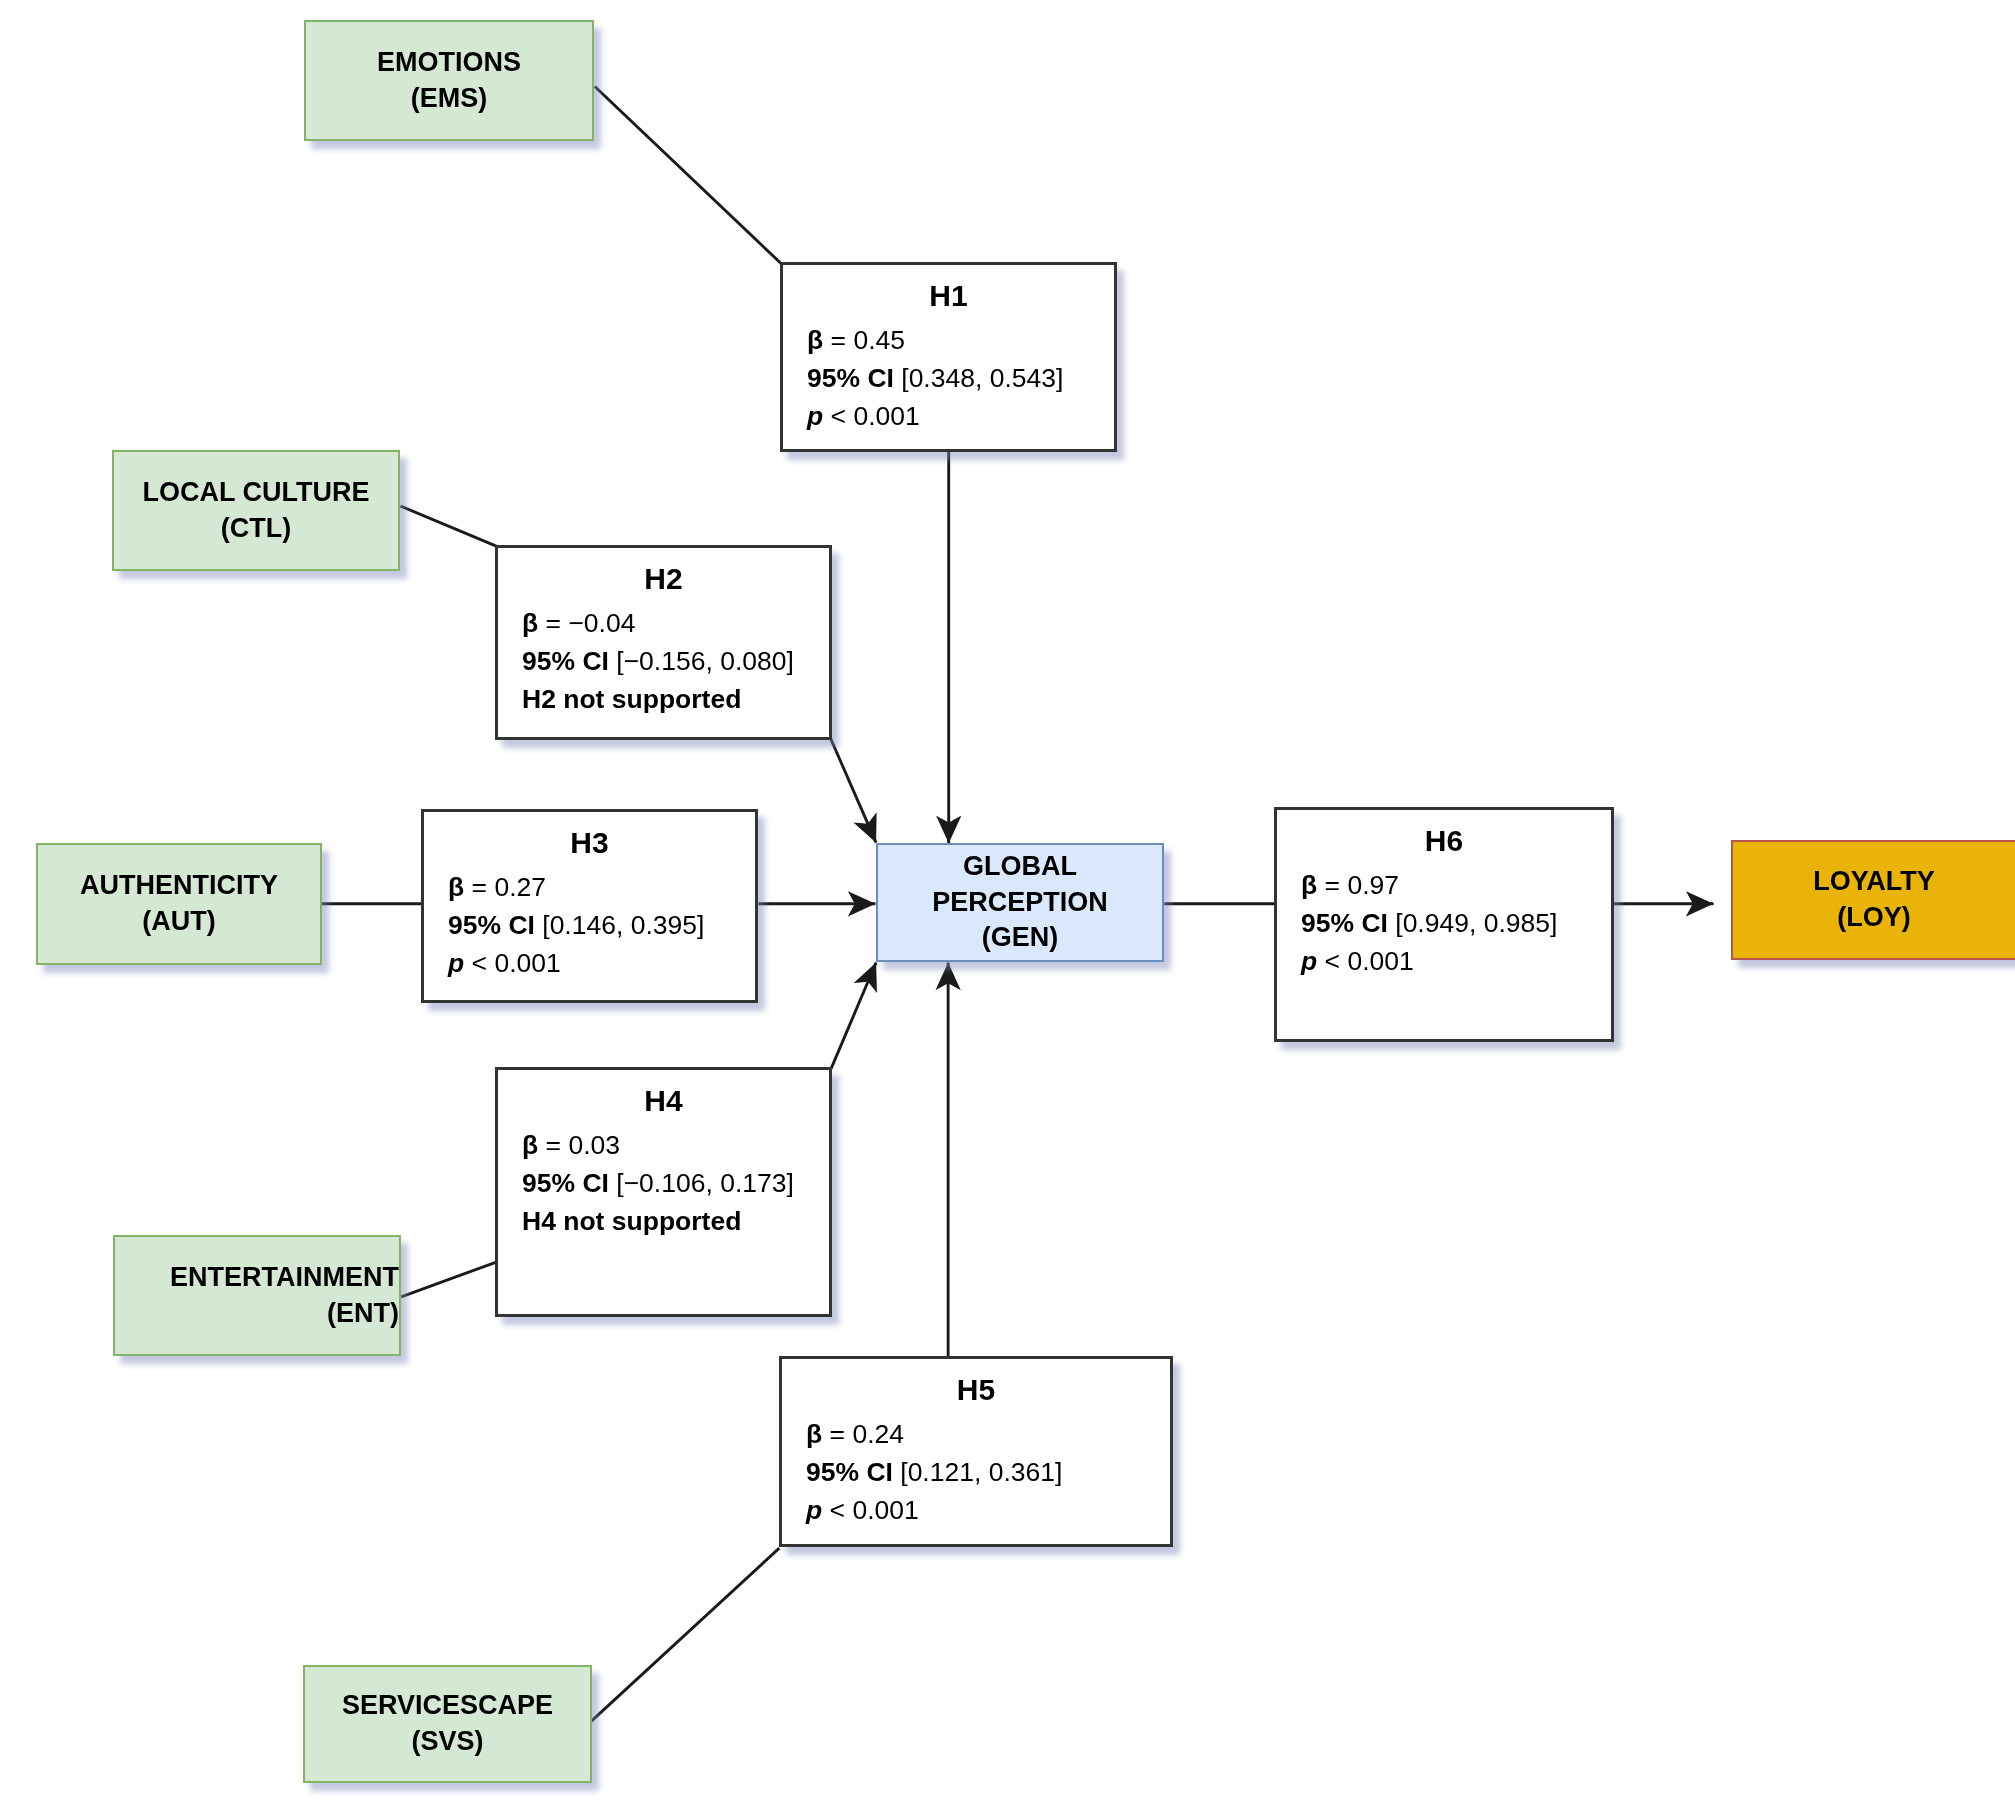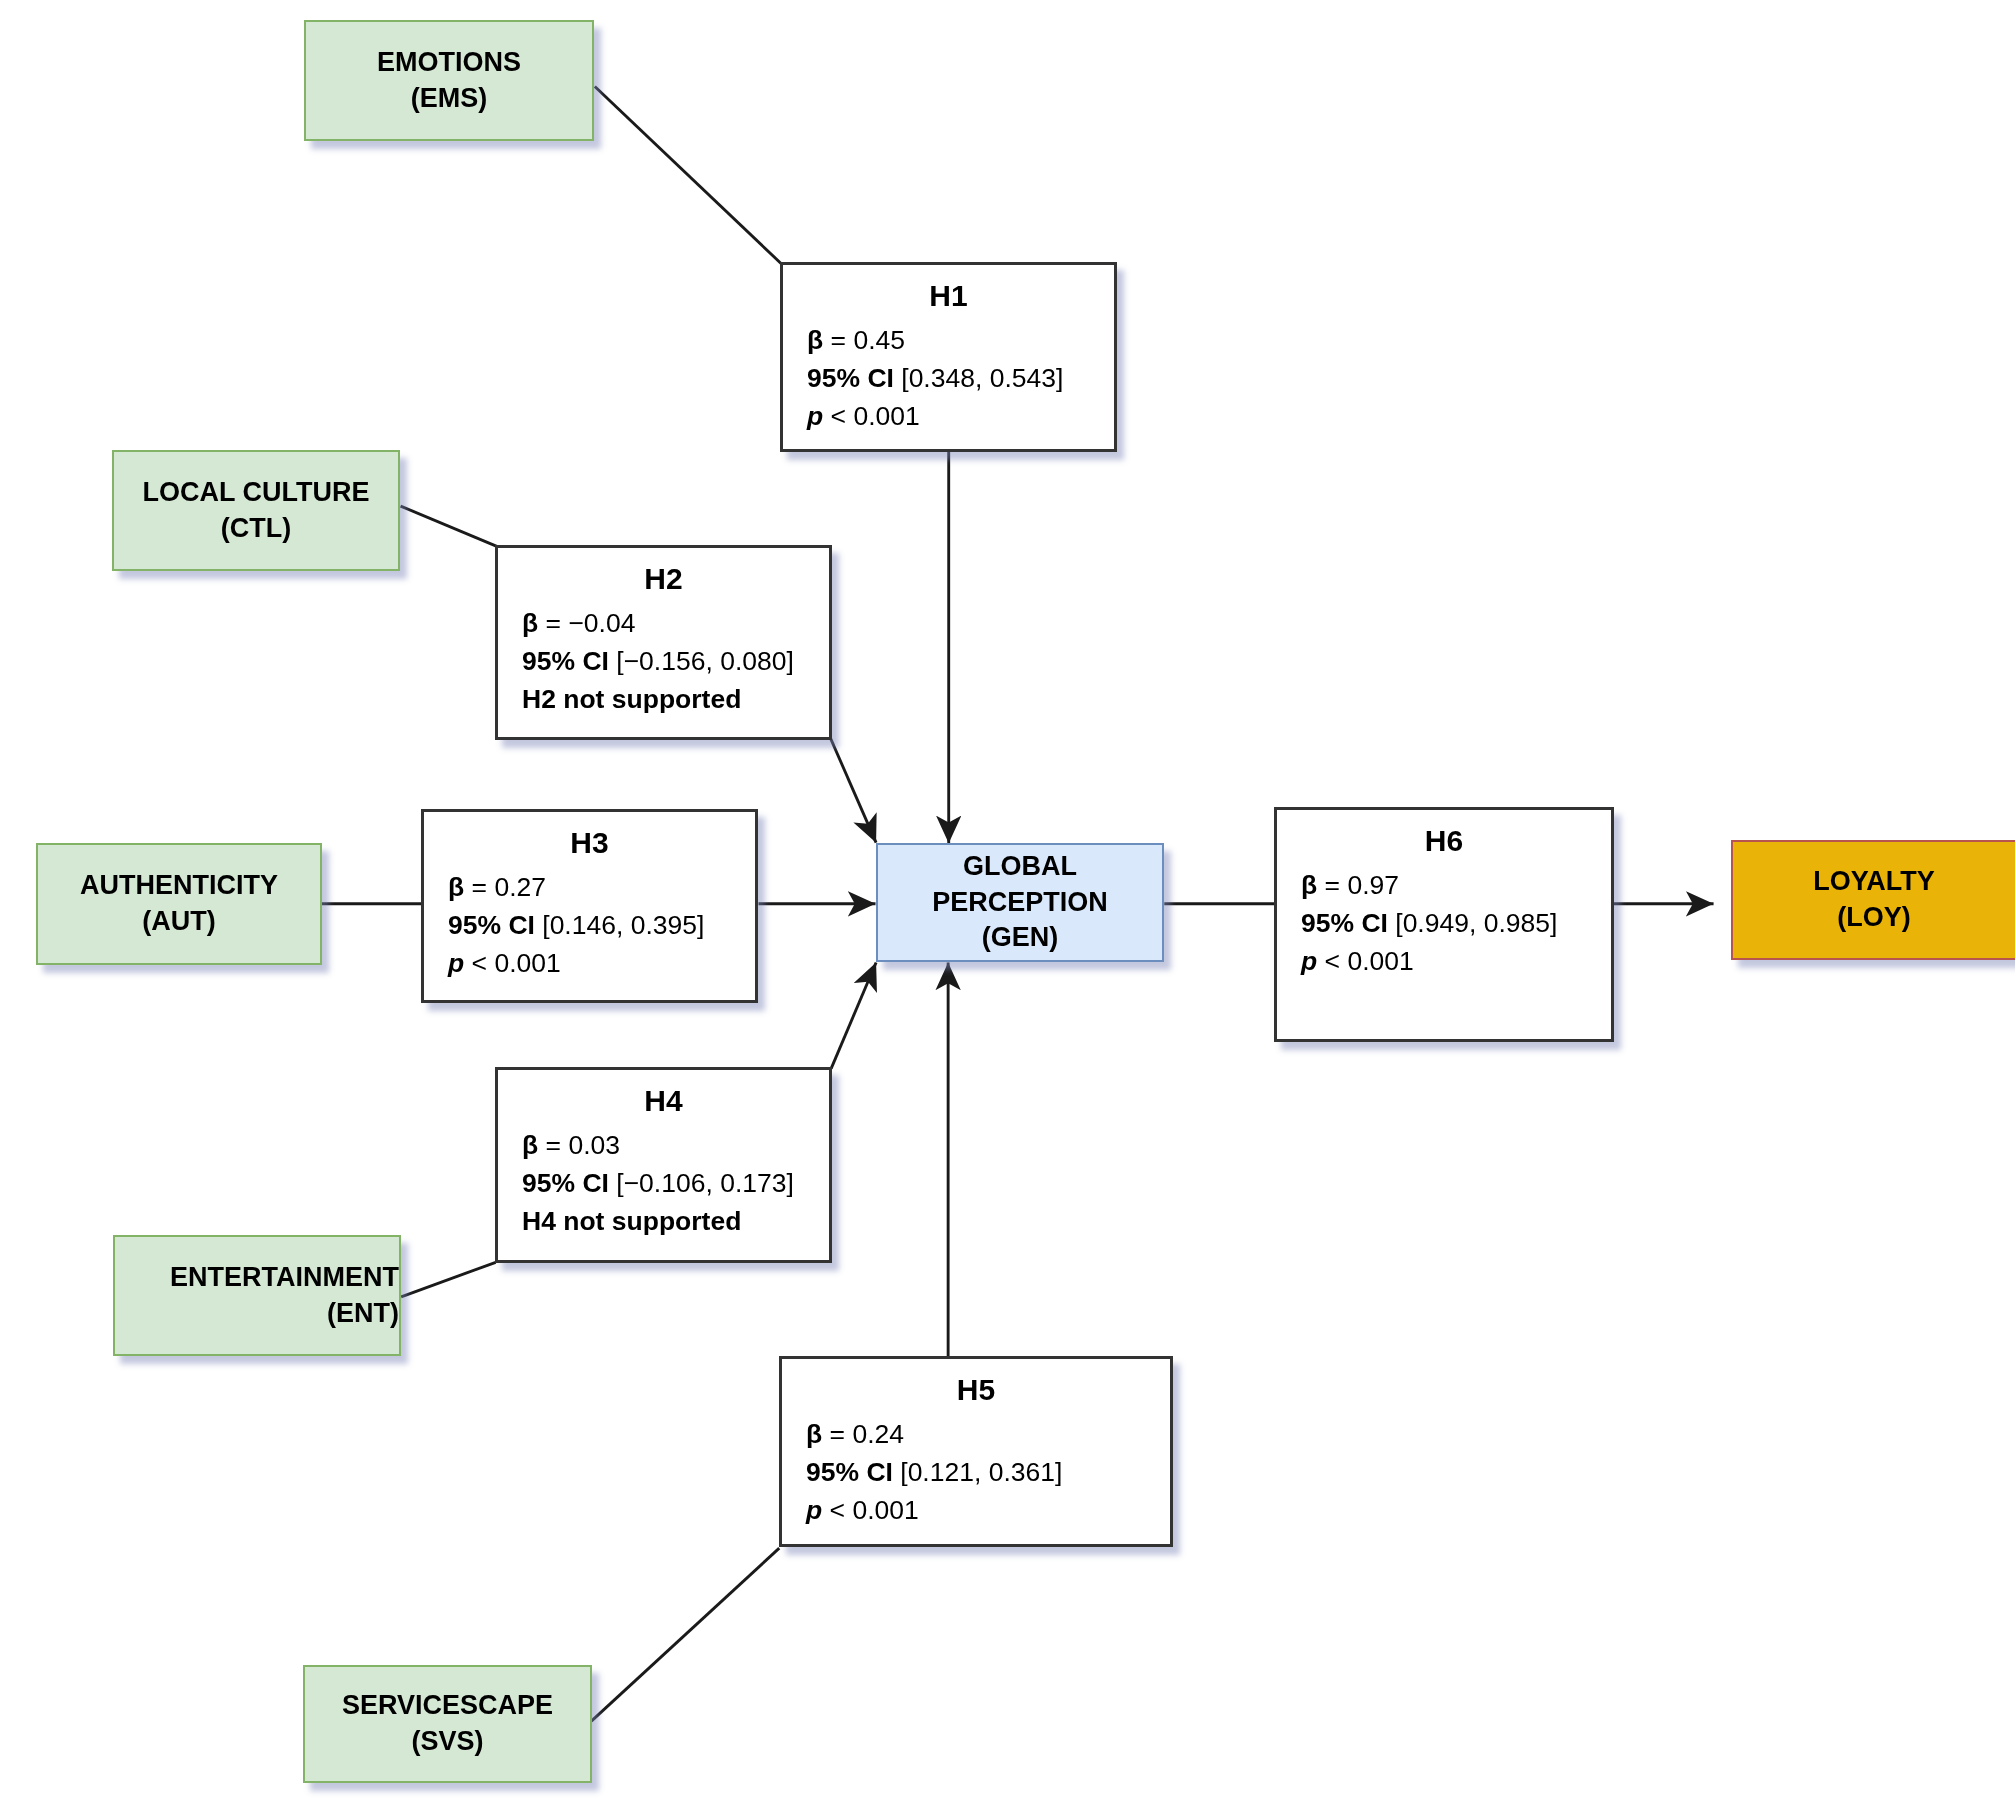--- a/index.html
+++ b/index.html
@@ -130,21 +130,21 @@
 
   <div class="hbox" style="left:421px;top:809px;width:337px;height:194px;">
     <div class="htitle">H3</div>
     <div class="hstats">
       <div class="line"><span class="bld">β</span><span> = 0.27</span></div>
       <div class="line"><span class="bld">95% CI</span><span> [0.146, 0.395]</span></div>
       <div class="line"><span class="bld ital">p</span><span> &lt; 0.001</span><span class="bld"></span></div>
     </div>
   </div>
 
-  <div class="hbox" style="left:495px;top:1067px;width:337px;height:196px;">
+  <div class="hbox" style="left:495px;top:1067px;width:337px;height:250px;">
     <div class="htitle">H4</div>
     <div class="hstats">
       <div class="line"><span class="bld">β</span><span> = 0.03</span></div>
       <div class="line"><span class="bld">95% CI</span><span> [−0.106, 0.173]</span></div>
       <div class="line"><span class="bld ital"></span><span></span><span class="bld">H4 not supported</span></div>
     </div>
   </div>
 
   <div class="hbox" style="left:779px;top:1356px;width:394px;height:191px;">
     <div class="htitle">H5</div>

